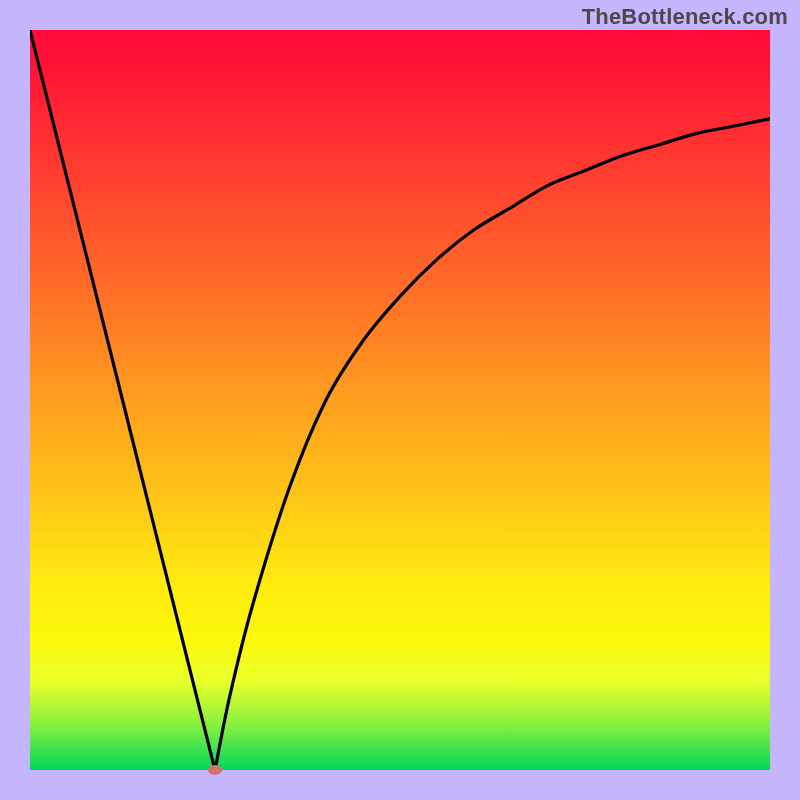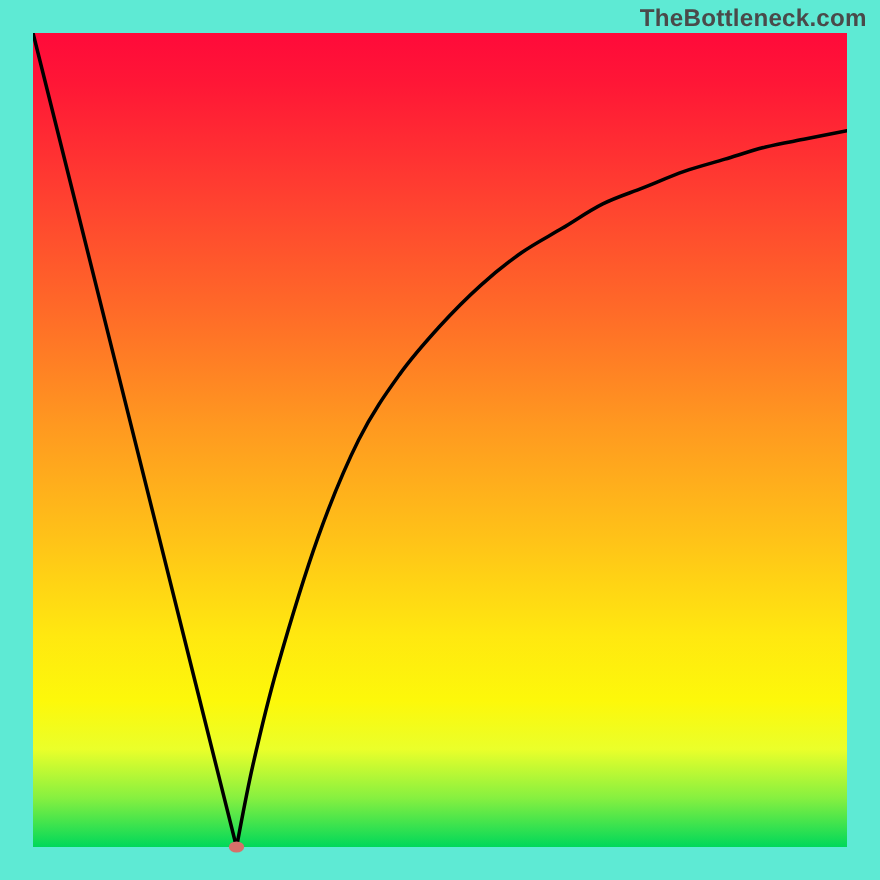--- a/index.html
+++ b/index.html
@@ -10,21 +10,21 @@
     background: #000;
     overflow: hidden;
     font-family: Arial, Helvetica, sans-serif;
   }
   .frame {
     position: absolute;
     top: 0;
     left: 0;
     width: 800px;
     height: 800px;
-    background: #5eead4;
+    background: #c4b5fd;
   }
   .plot-area {
     position: absolute;
     top: 30px;
     left: 30px;
     width: 740px;
     height: 740px;
     
     background: linear-gradient(
       to bottom,

